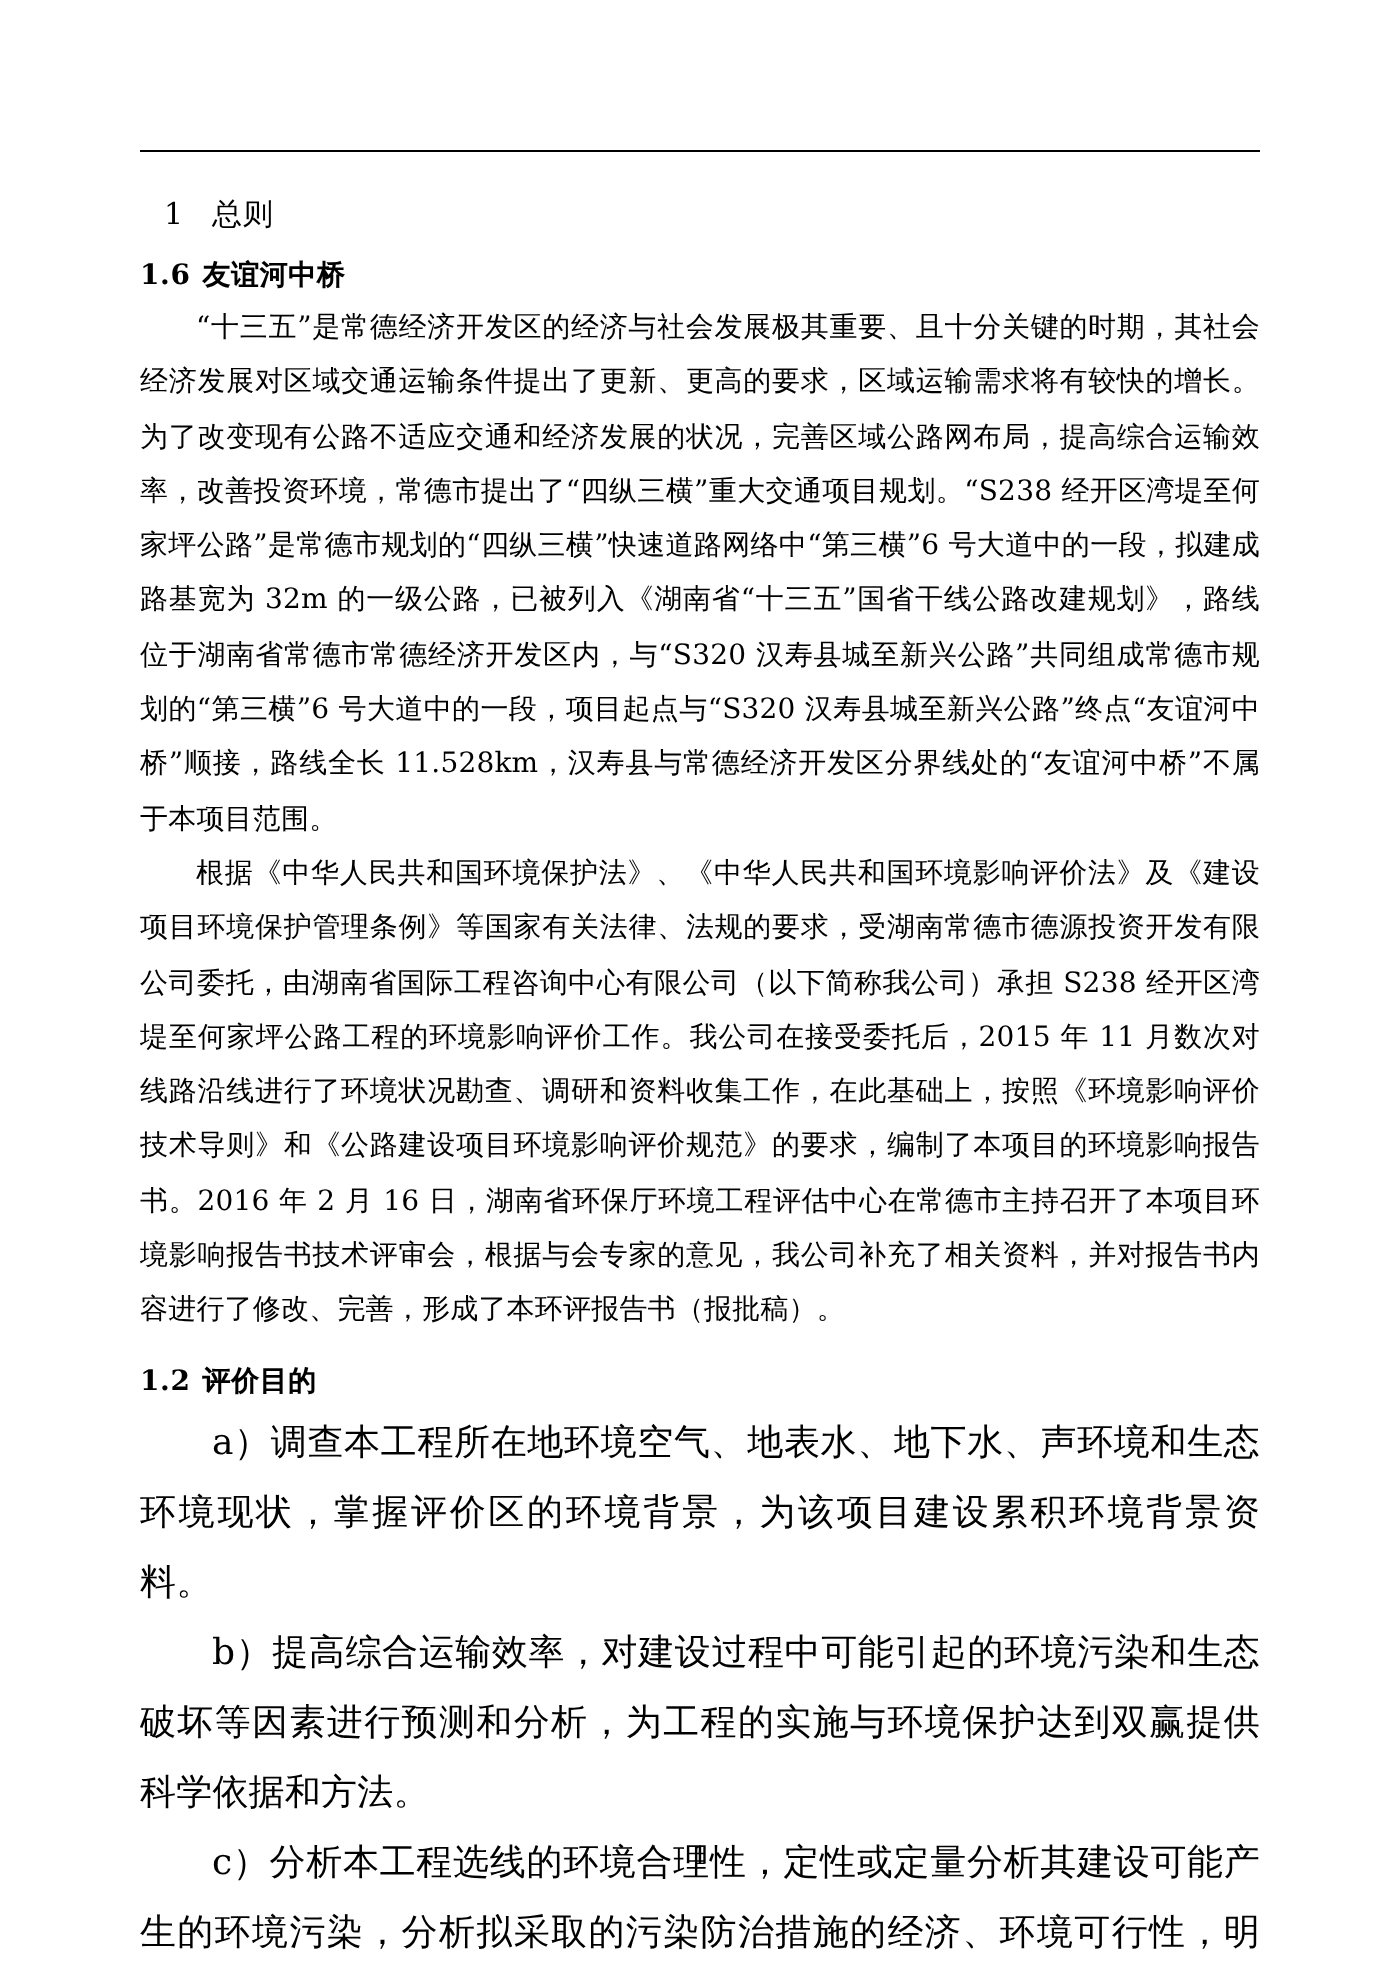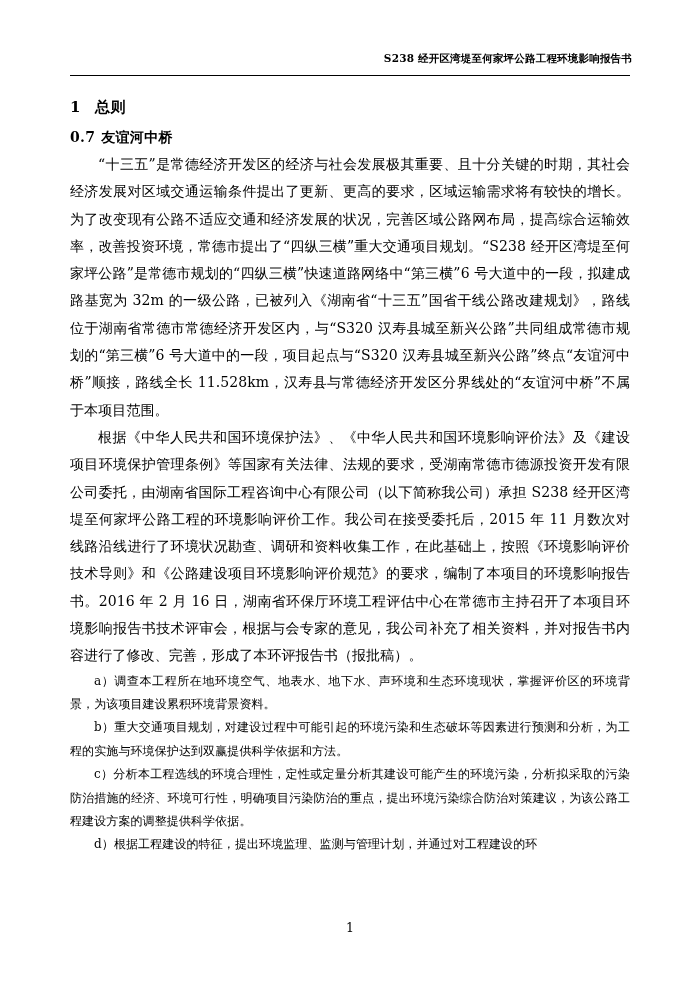--- a/index.html
+++ b/index.html
@@ -39,22 +39,22 @@
     border-top: 1px solid #000;
   }
   .content {
     position: absolute;
     top: 88px;
     left: 70px;
     width: 560px;
   }
   .h1 {
     font-size: 15px;
-    font-weight: bold;
-    margin: 10px 0 6px 0;
+    font-weight: normal;
+    margin: 10px 0 6px 12px;
     letter-spacing: 0.5px;
   }
   .h1 .num {
     margin-right: 14px;
   }
   .h2 {
     font-size: 14px;
     font-weight: bold;
     margin: 12px 0 4px 0;
     letter-spacing: 0.3px;
@@ -65,21 +65,21 @@
   p.body-text {
     font-size: 14px;
     line-height: 1.95;
     margin: 0 0 0 0;
     text-align: justify;
     text-justify: inter-ideograph;
     text-indent: 2em;
     letter-spacing: 0.1px;
   }
   p.sub-item {
-    font-size: 12px;
+    font-size: 18px;
     line-height: 1.95;
     margin: 0;
     text-align: justify;
     text-justify: inter-ideograph;
     text-indent: 2em;
     letter-spacing: 0.1px;
   }
   .u {
     text-underline-offset: 3px;
     margin-top: 24px;
@@ -92,42 +92,44 @@
     text-align: center;
     font-size: 12.5px;
     font-family: "DejaVu Serif", "Liberation Serif", serif;
   }
 </style>
 </head>
 <body>
 
 <div class="page">
 
-  <div class="header">S238 经开区湾堤至何家坪公路工程环境影响报告书</div>
   <div class="header-rule"></div>
 
   <div class="content">
 
     <div class="h1">
       <span class="num">1</span><span>总则</span>
     </div>
 
     <div class="h2">
-      <span class="num">0.7</span><span>友谊河中桥</span>
+      <span class="num">1.6</span><span>友谊河中桥</span>
     </div>
 
     <p class="body-text">“十三五”是常德经济开发区的经济与社会发展极其重要、且十分关键的时期，其社会经济发展对区域交通运输条件提出了更新、更高的要求，区域运输需求将有较快的增长。为了改变现有公路不适应交通和经济发展的状况，完善区域公路网布局，提高综合运输效率，改善投资环境，常德市提出了“四纵三横”重大交通项目规划。“S238 经开区湾堤至何家坪公路”是常德市规划的“四纵三横”快速道路网络中“第三横”6 号大道中的一段，拟建成路基宽为 32m 的一级公路，已被列入《湖南省“十三五”国省干线公路改建规划》，路线位于湖南省常德市常德经济开发区内，与“S320 汉寿县城至新兴公路”共同组成常德市规划的“第三横”6 号大道中的一段，项目起点与“S320 汉寿县城至新兴公路”终点“友谊河中桥”顺接，路线全长 11.528km，汉寿县与常德经济开发区分界线处的“友谊河中桥”不属于本项目范围。</p>
 
     <p class="body-text">
       <span>根据《中华人民共和国环境保护法》、《中华人民共和国环境影响评价法》及《建设项目环境保护管理条例》等国家有关法律、法规的要求，受湖南常德市德源投资开发有限公司委托，由湖南省国际工程咨询中心有限公司（以下简称我公司）承担 S238 经开区湾堤至何家坪公路工程的环境影响评价工作。我公司在接受委托后，2015 年 11 月数次对线路沿线进行了环境状况勘查、调研和资料收集工作，在此基础上，按照《环境影响评价技术导则》和《公路建设项目环境影响评价规范》的要求，编制了本项目的环境影响报告书。</span><span class="u">2016 年 2 月 16 日，湖南省环保厅环境工程评估中心在常德市主持召开了本项目环境影响报告书技术评审会，根据与会专家的意见，我公司补充了相关资料，并对报告书内容进行了修改、完善，形成了本环评报告书（报批稿）。</span>
     </p>
 
+    <div class="h2">
+      <span class="num">1.2</span><span>评价目的</span>
+    </div>
 
     <p class="sub-item">a）调查本工程所在地环境空气、地表水、地下水、声环境和生态环境现状，掌握评价区的环境背景，为该项目建设累积环境背景资料。</p>
-    <p class="sub-item">b）重大交通项目规划，对建设过程中可能引起的环境污染和生态破坏等因素进行预测和分析，为工程的实施与环境保护达到双赢提供科学依据和方法。</p>
+    <p class="sub-item">b）提高综合运输效率，对建设过程中可能引起的环境污染和生态破坏等因素进行预测和分析，为工程的实施与环境保护达到双赢提供科学依据和方法。</p>
     <p class="sub-item">c）分析本工程选线的环境合理性，定性或定量分析其建设可能产生的环境污染，分析拟采取的污染防治措施的经济、环境可行性，明确项目污染防治的重点，提出环境污染综合防治对策建议，为该公路工程建设方案的调整提供科学依据。</p>
     <p class="sub-item">d）根据工程建设的特征，提出环境监理、监测与管理计划，并通过对工程建设的环</p>
 
   </div>
 
   <div class="pagenum">1</div>
 
 </div>
 
 </body></html>

